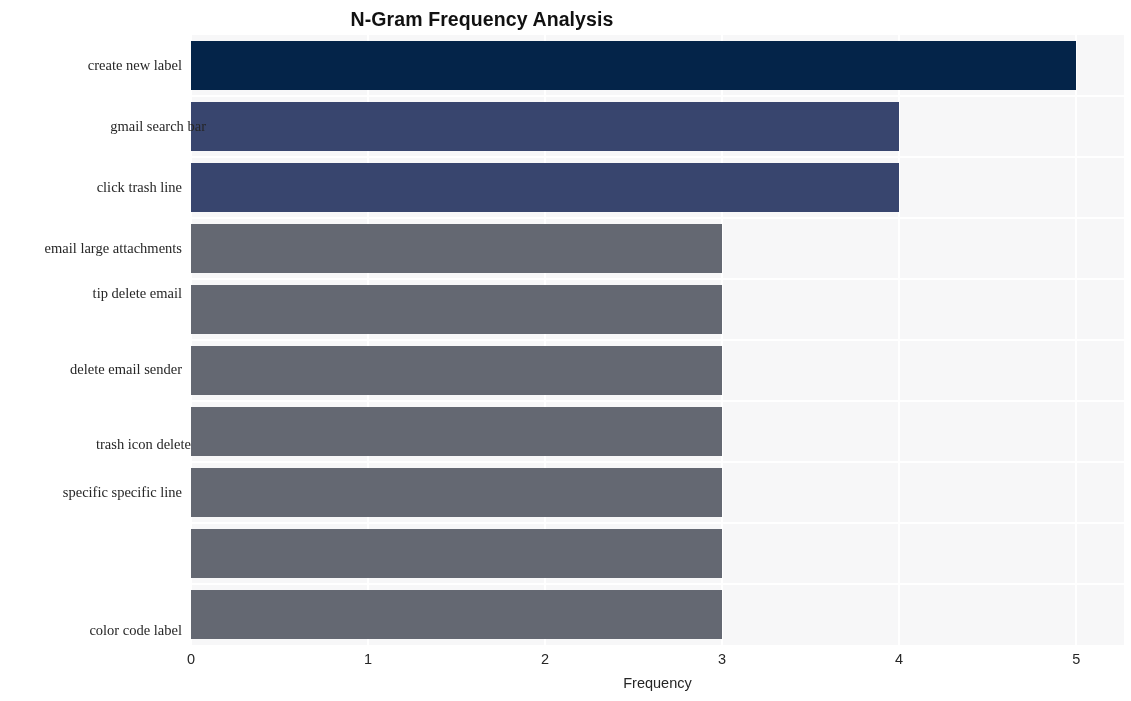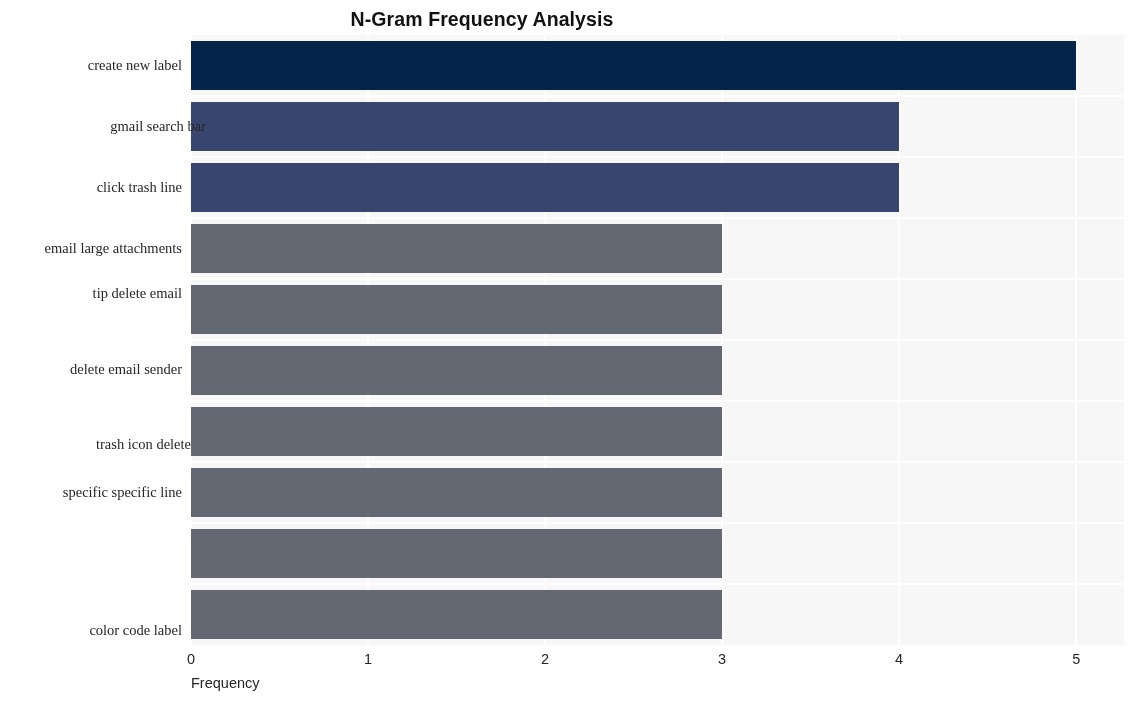--- a/index.html
+++ b/index.html
@@ -108,21 +108,21 @@
     color: #262626;
     line-height: 19px;
     text-align: center;
   }
 
   #x-axis-title {
     position: absolute;
     left: 191px;
     top: 674px;
     width: 933px;
-    text-align: left;
+    text-align: center;
     font-size: 14.5px;
     color: #262626;
     line-height: 19px;
   }
 </style>
 </head>
 <body>
 
 <div id="figure" style="background: rgb(255, 255, 255);">
 

